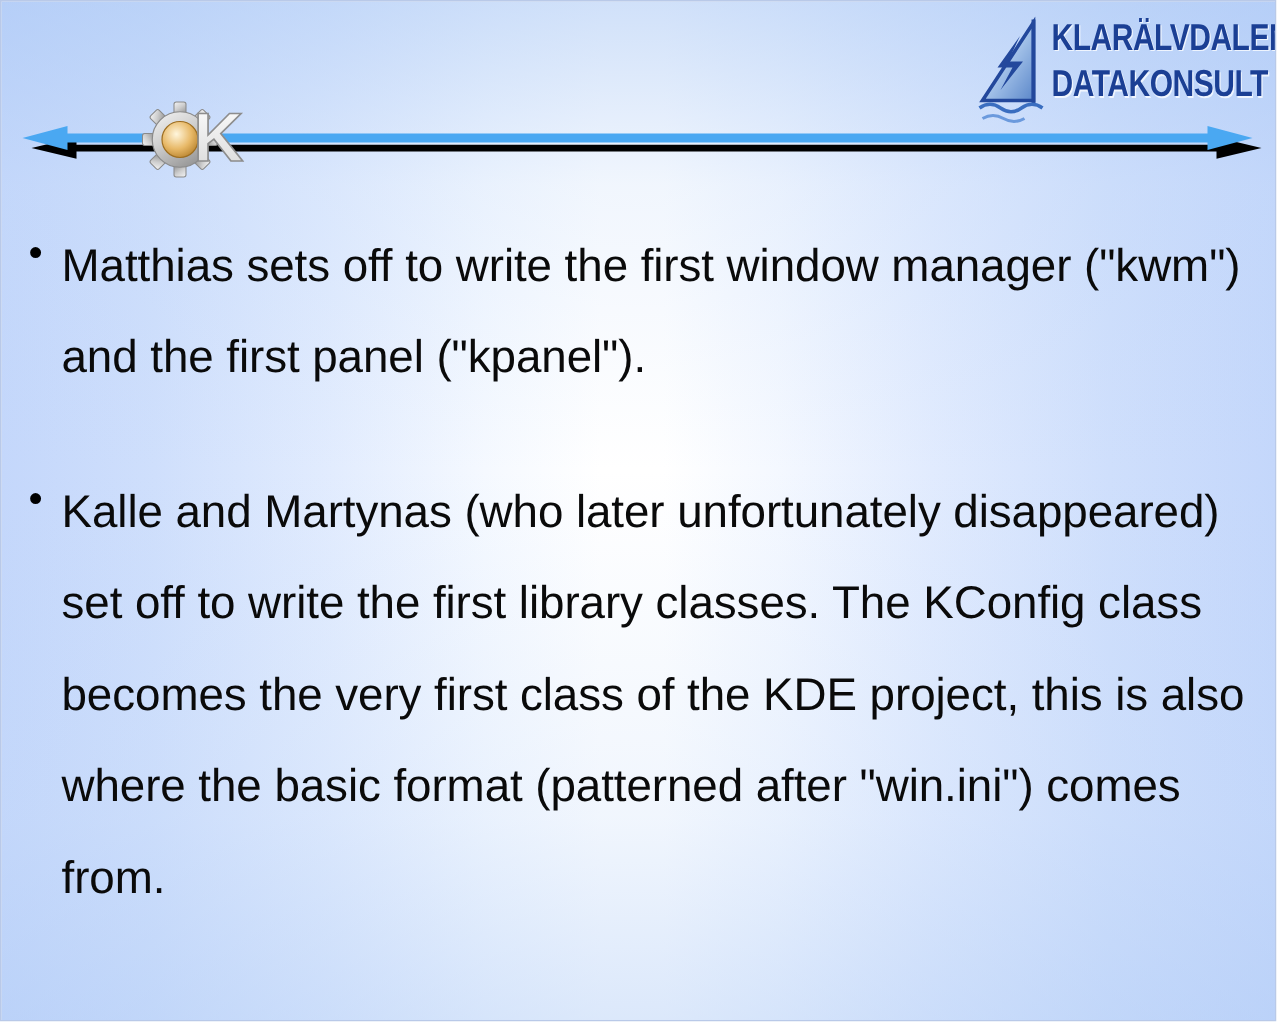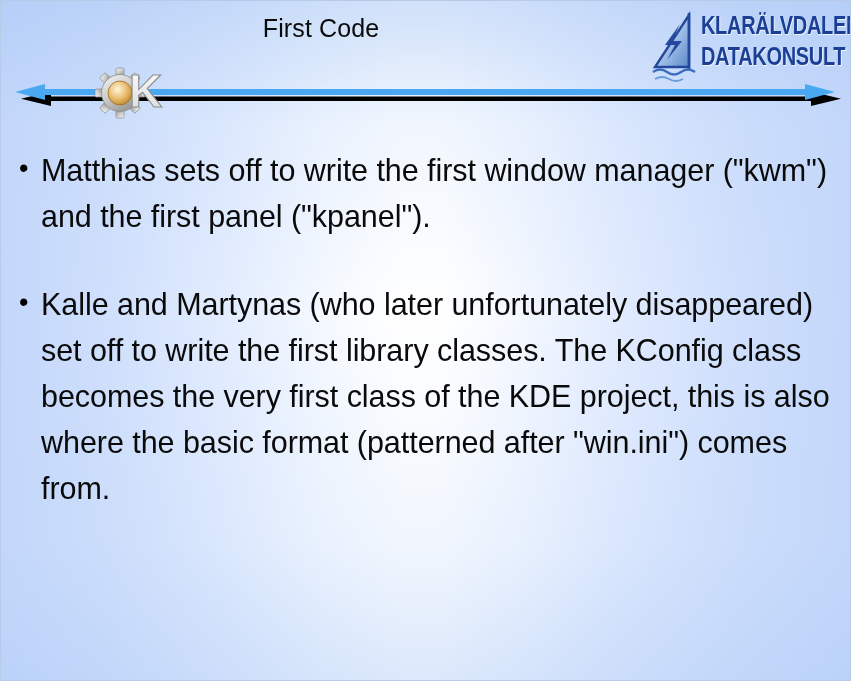--- a/index.html
+++ b/index.html
@@ -130,36 +130,35 @@
     font-size: 27px;
     line-height: 42px;
     color: #000000;
     text-align: left;
     padding-left: 6px;
     box-sizing: border-box;
   }
   .bullet-text {
     flex: 1 1 auto;
     font-size: 30.5px;
-    line-height: 46px;
+    line-height: 61px;
     color: #0a0a0a;
     letter-spacing: -0.05px;
   }
   .para-gap {
     height: 42px;
   }
 </style>
 </head>
 <body>
 
 <div id="slide">
 
   <div id="header">
 
-    <div id="slide-title">First Code</div>
 
     <div id="kdk-logo">
 
       <div class="kdk-sail">
         <svg viewBox="0 0 48 72" width="48" height="72" aria-hidden="true">
           <defs>
             <linearGradient id="sailg" x1="0" y1="0" x2="1" y2="1">
               <stop offset="0%" stop-color="#ffffff"></stop>
               <stop offset="35%" stop-color="#bcd6f4"></stop>
               <stop offset="100%" stop-color="#5b87c9"></stop>

